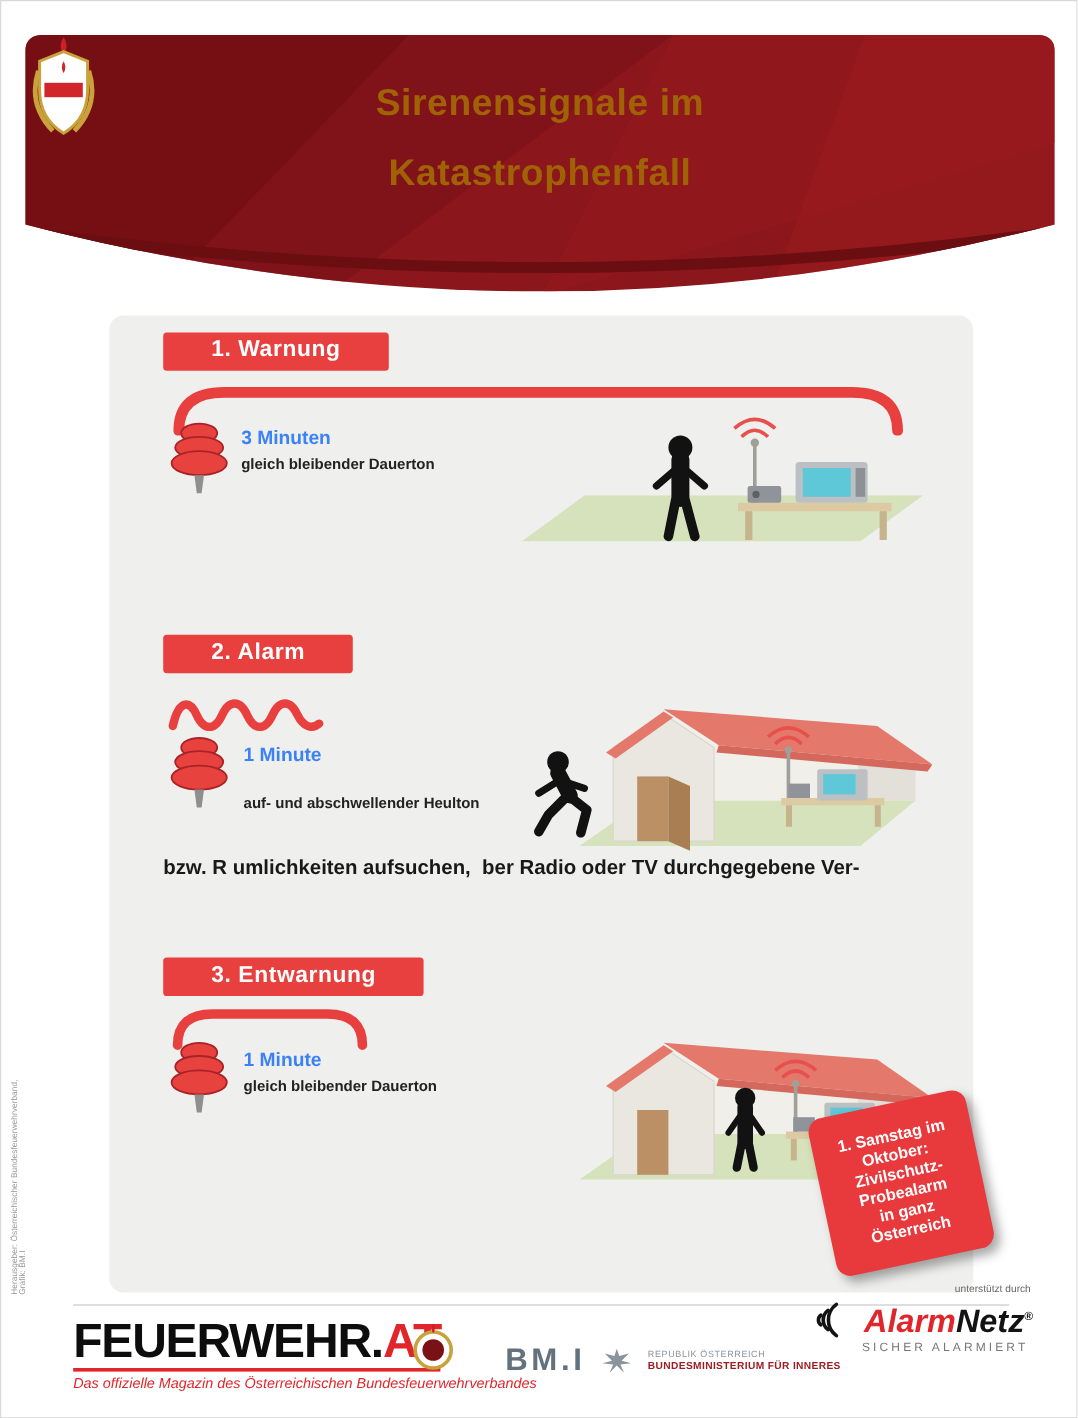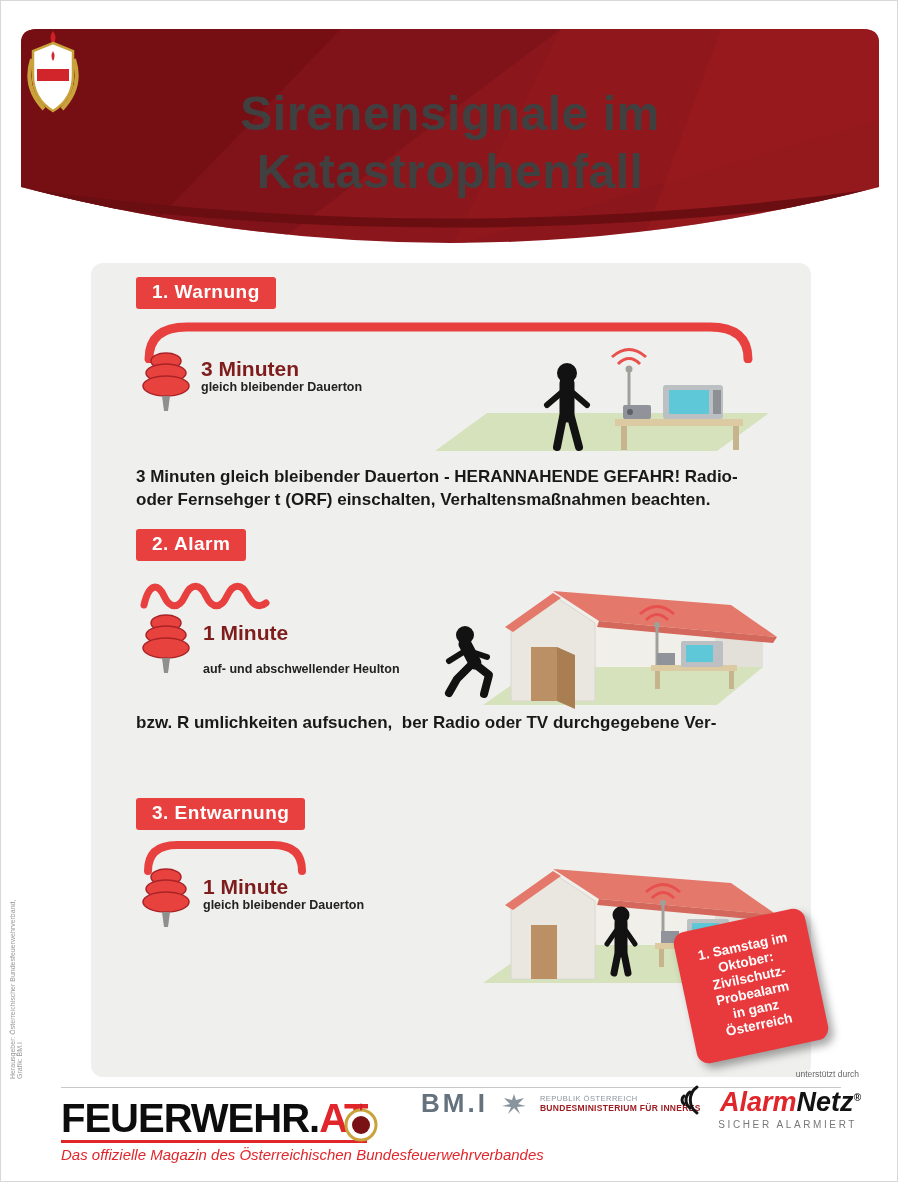--- a/index.html
+++ b/index.html
@@ -3,48 +3,48 @@
 <meta charset="utf-8">
 <style>
   html,body{margin:0;padding:0;background:#ffffff;}
   .poster{position:relative;width:898px;height:1182px;background:#fff;overflow:hidden;
           font-family:"Liberation Sans",sans-serif;box-sizing:border-box;border:1px solid #d8d8d8;}
   .abs{position:absolute;}
 
   
   .banner{position:absolute;left:20px;top:28px;width:858px;height:218px;}
   .banner svg{position:absolute;left:0;top:0;}
-  .title{position:absolute;left:0;right:0;top:56px;text-align:center;color:#404040;
-         font-weight:bold;font-size:48px;line-height:58px;letter-spacing:.5px;}
+  .title{position:absolute;left:0;right:0;top:28px;text-align:center;color:#a16207;
+         font-weight:bold;font-size:31px;line-height:58px;letter-spacing:.5px;}
   .crest{position:absolute;right:40px;top:24px;width:64px;height:92px;}
 
   
   .panel{position:absolute;left:90px;top:262px;width:720px;height:814px;background:#efefed;border-radius:12px;}
   .slabel{position:absolute;background:#e8403f;color:#fff;font-weight:bold;font-size:19px;
-          padding:4px 16px 6px;border-radius:3px;letter-spacing:.5px;}
-  .dur{position:absolute;font-weight:bold;font-size:21px;color:#7f1d1d;}
+          padding:4px 40px 6px;border-radius:3px;letter-spacing:.5px;}
+  .dur{position:absolute;font-weight:bold;font-size:16px;color:#3b82f6;}
   .tone{position:absolute;font-weight:bold;font-size:12.5px;color:#222;}
   .desc{position:absolute;font-weight:bold;font-size:17px;line-height:23px;color:#191919;}
   .desc div{white-space:pre;}
 
   .badge{position:absolute;left:683px;top:918px;width:134px;height:134px;background:#e8393d;
          border-radius:12px;transform:rotate(-12deg);box-shadow:4px 6px 9px rgba(0,0,0,.35);
          color:#fff;font-weight:bold;font-size:13.5px;line-height:16px;
          display:flex;flex-direction:column;align-items:center;justify-content:center;text-align:center;}
 
   
   .divider{position:absolute;left:60px;top:1086px;width:780px;height:1px;background:#c9c9c9;}
   .fwblock{position:absolute;left:60px;top:1096px;}
   .fwname{font-size:40px;font-weight:bold;letter-spacing:-1px;color:#0d0d0d;line-height:42px;}
   .fwname .red{color:#e0262b;}
   .fwline{width:306px;height:3px;background:#e0262b;margin-top:1px;}
-  .fwtag{font-size:15px;font-style:italic;color:#e0262b;margin-top:3px;}
+  .fwtag{font-size:12px;font-style:italic;color:#e0262b;margin-top:3px;}
   .fwcrest{position:absolute;left:340px;top:1100px;width:40px;height:46px;}
 
-  .bmi{position:absolute;left:420px;top:1087px;display:flex;align-items:center;gap:14px;}
+  .bmi{position:absolute;left:420px;top:1117px;display:flex;align-items:center;gap:14px;}
   .bmitxt{font-size:26px;font-weight:bold;letter-spacing:3px;color:#64727e;}
   .bmicol{display:flex;flex-direction:column;gap:0;}
   .bmil1{font-size:7.5px;color:#8a949c;letter-spacing:.5px;}
   .bmil2{font-size:8.5px;font-weight:bold;color:#9d1d23;letter-spacing:.3px;}
 
   .alarm{position:absolute;left:656px;top:1068px;width:204px;text-align:right;}
   .supported{font-size:8.5px;color:#666;margin-bottom:4px;margin-right:2px;}
   .alarmrow{display:flex;justify-content:flex-end;align-items:center;gap:18px;}
   .alarmname{font-size:27px;font-weight:bold;font-style:italic;line-height:30px;color:#131313;}
   .alarmname .red{color:#e0262b;}
@@ -125,24 +125,20 @@
     <g stroke="#121212" fill="#121212" stroke-linecap="round">
       <circle cx="150" cy="28" r="10" stroke="none"></circle>
       <path d="M150,38 L150,70" stroke-width="15"></path>
       <path d="M144,48 L130,60" stroke-width="6"></path>
       <path d="M156,48 L170,60" stroke-width="6"></path>
       <path d="M146,72 L140,102" stroke-width="8"></path>
       <path d="M154,72 L162,102" stroke-width="8"></path>
     </g>
   </svg>
 
-  <div class="desc" style="left:135px;top:464px;">
-    <div>3 Minuten gleich bleibender Dauerton - HERANNAHENDE GEFAHR! Radio-</div>
-    <div>oder Fernsehger t (ORF) einschalten, Verhaltensmaßnahmen beachten.</div>
-  </div>
 
   <div class="slabel" style="left:135px;top:528px;">2. Alarm</div>
 
   <svg class="abs" style="left:138px;top:574px;" width="132" height="44" viewBox="0 0 132 44">
     <path d="M5,30 C10,8 19,8 25,21 C31,34 40,34 46,21 C52,8 61,8 67,21 C73,34 82,34 88,21 C94,8 103,8 109,21 C114,31 121,33 127,28" stroke="#e8403f" stroke-width="7" fill="none" stroke-linecap="round"></path>
   </svg>
 
   <svg class="abs" style="left:140px;top:610px;" width="50" height="64" viewBox="0 0 50 64">
     <ellipse cx="25" cy="12" rx="15" ry="8" fill="#e8423f" stroke="#a92326" stroke-width="1.5"></ellipse>
     <ellipse cx="25" cy="24" rx="20" ry="9" fill="#e8423f" stroke="#a92326" stroke-width="1.5"></ellipse>

